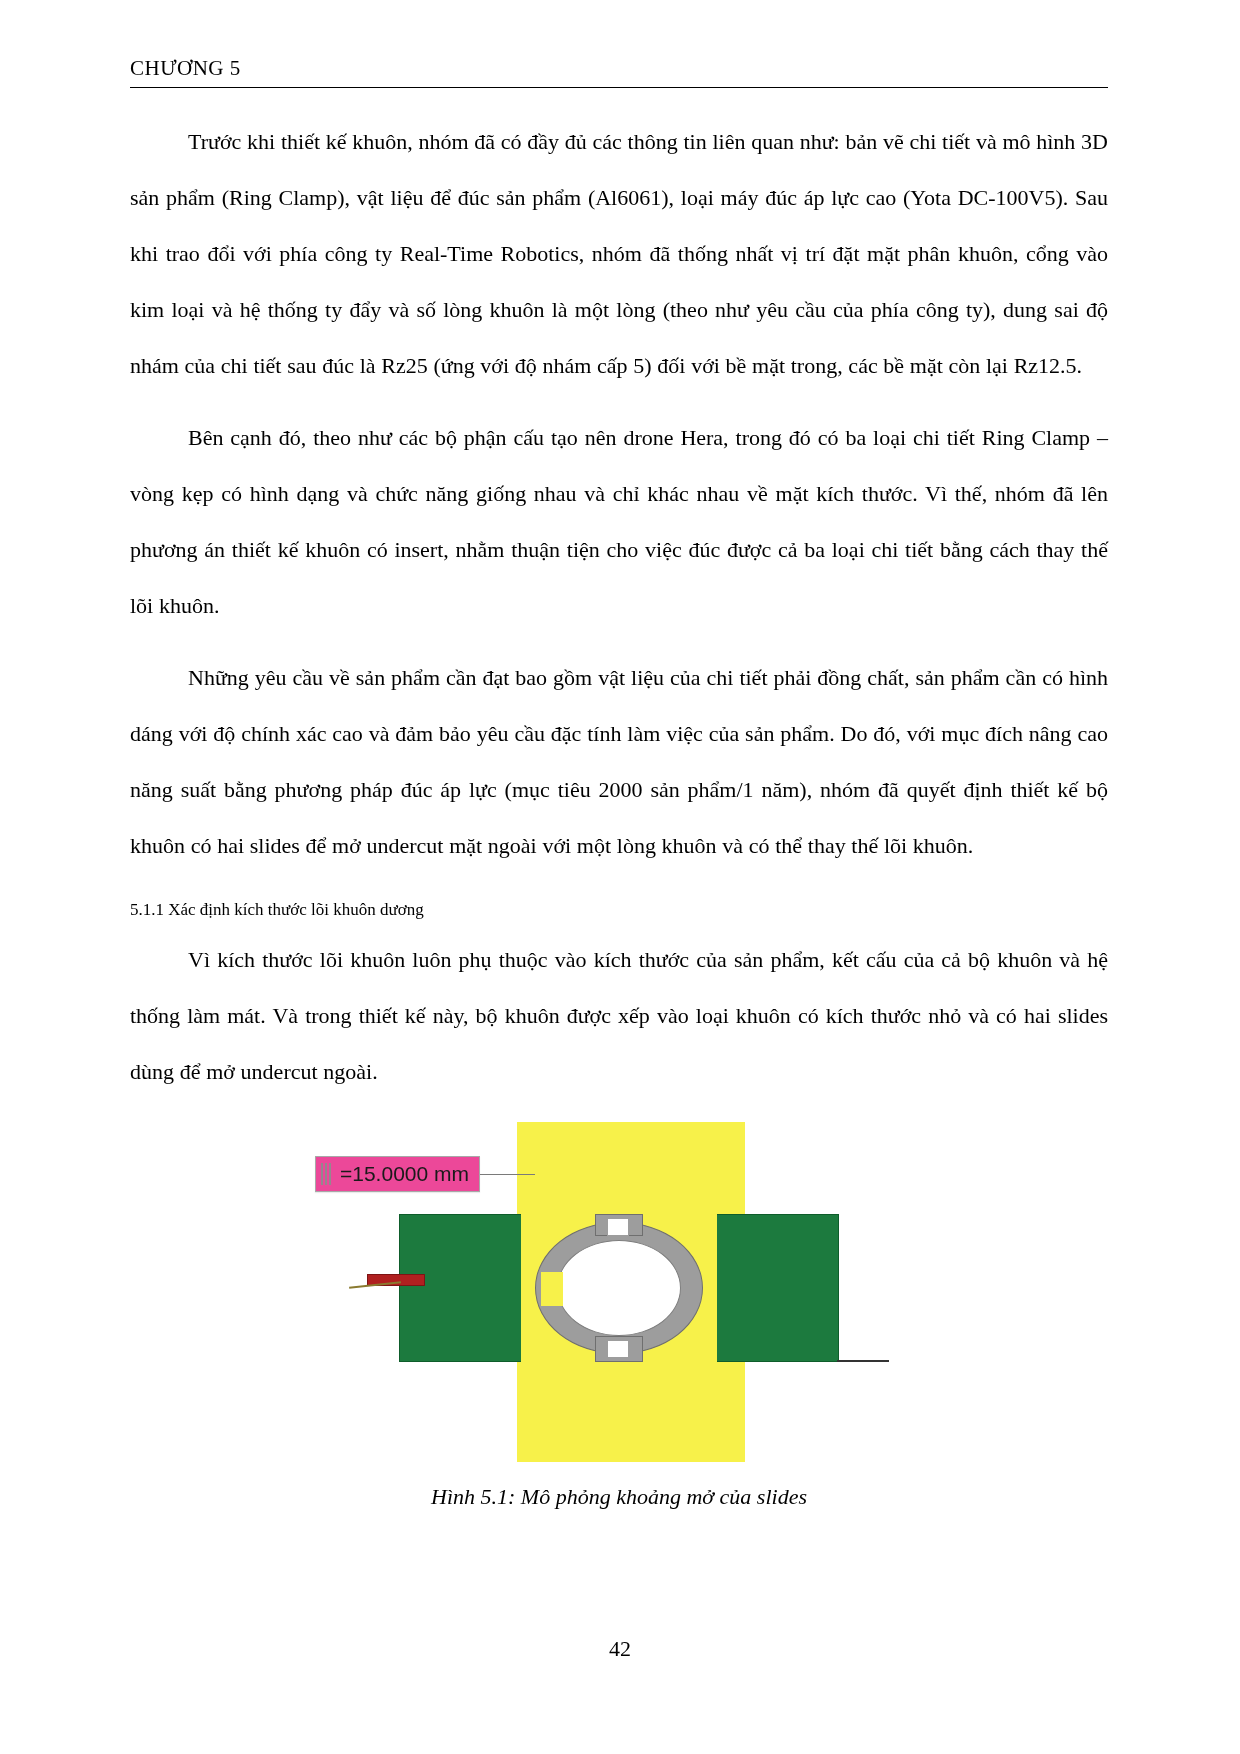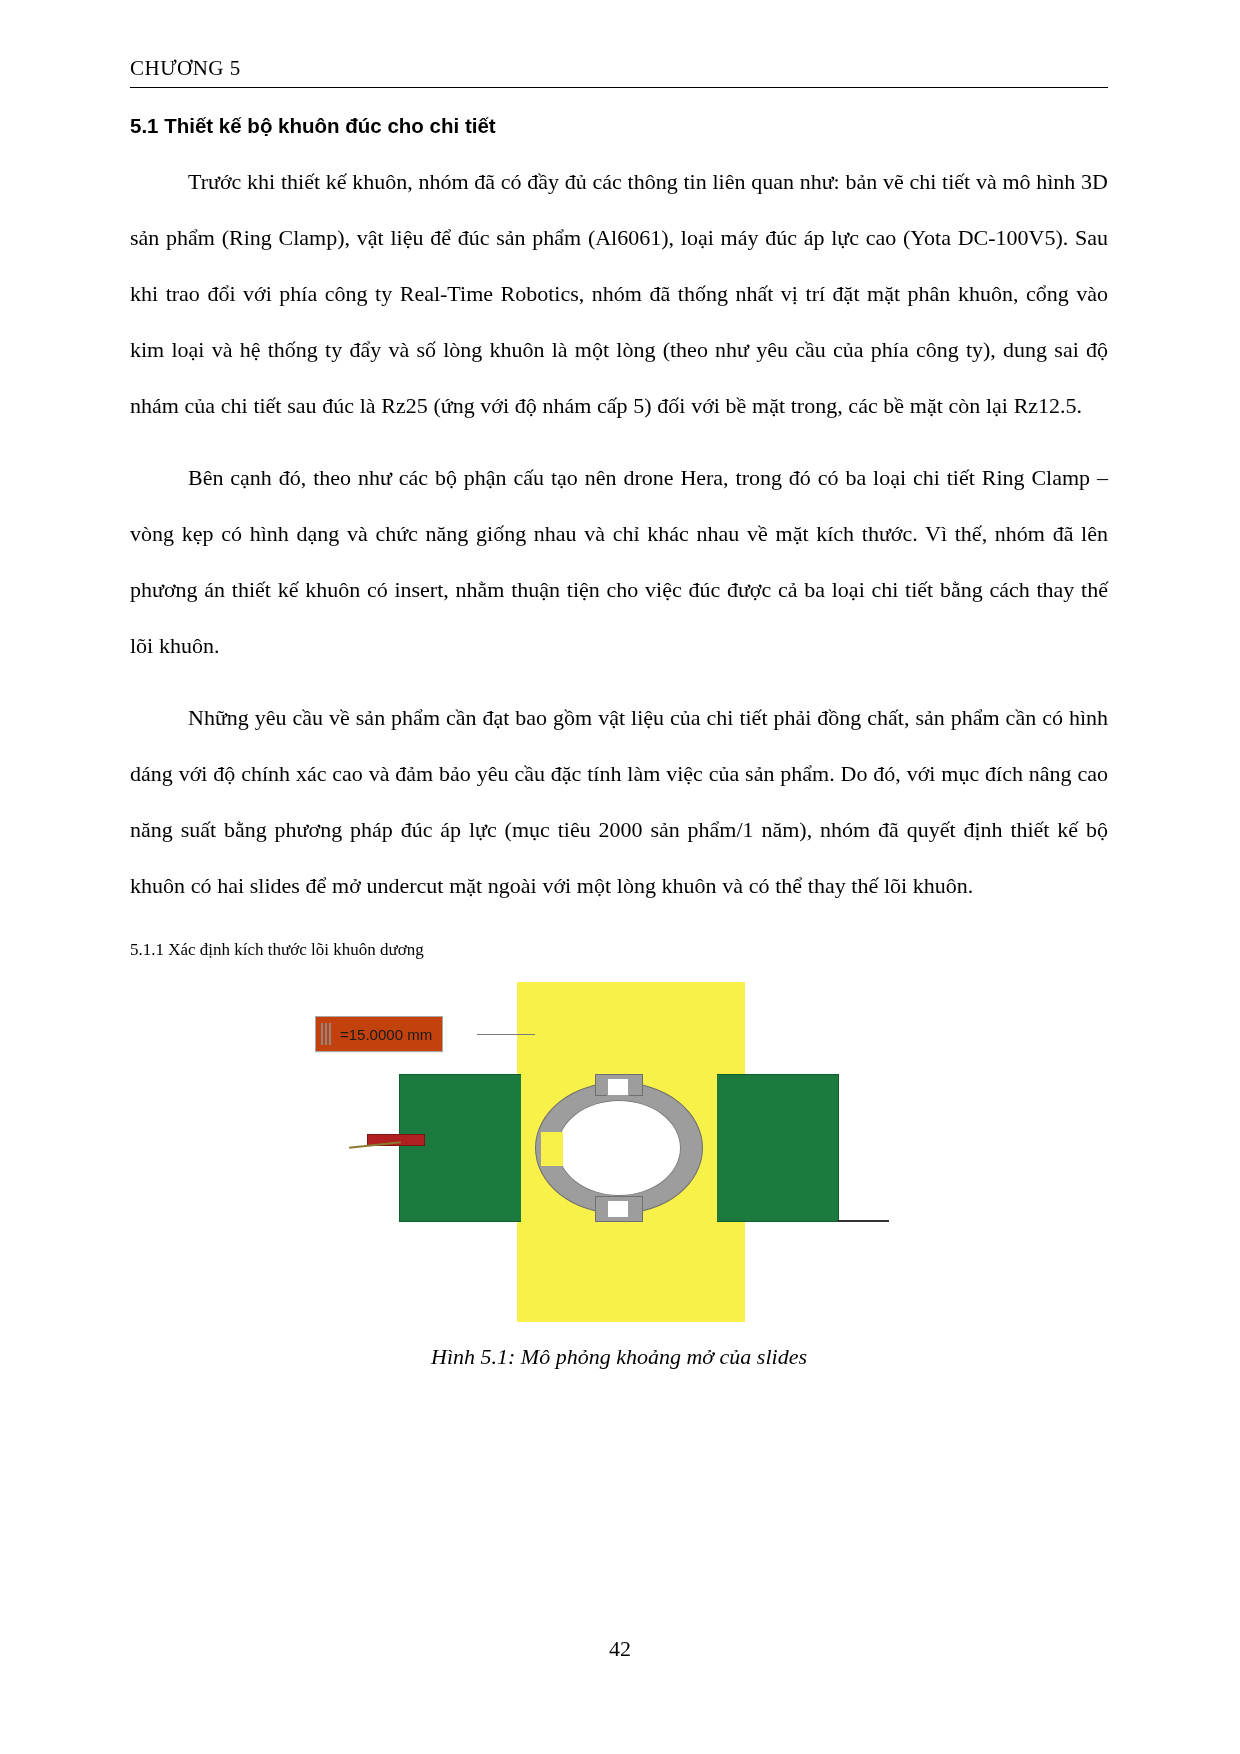--- a/index.html
+++ b/index.html
@@ -200,26 +200,26 @@
     height: 2px;
     background: #333;
   }
   
   .dim-box {
     position: absolute;
     left: 6px;
     top: 34px;
     display: flex;
     align-items: center;
-    background: #c2410c;
+    background: #ec4899;
     border: 1px solid #a8a8a8;
     height: 34px;
     padding: 0 10px 0 4px;
     font-family: "Liberation Sans", sans-serif;
-    font-size: 15px;
+    font-size: 21px;
     color: #1a1a1a;
     box-shadow: 0 1px 1px rgba(0,0,0,0.08);
   }
   .dim-grip {
     width: 12px;
     height: 22px;
     margin-right: 8px;
     background-image:
       radial-gradient(#8d8d8d 40%, transparent 41%),
       radial-gradient(#8d8d8d 40%, transparent 41%);
@@ -254,28 +254,28 @@
 </head>
 <body>
 
 <div class="page">
   <div class="content">
 
     <div class="runhead">CHƯƠNG 5</div>
     <div class="rule"></div>
 
 
-    <h2 class="section">5.1 Thiết kế bộ khuôn đúc cho chi tiết</h2>
 
     <p class="body">Trước khi thiết kế khuôn, nhóm đã có đầy đủ các thông tin liên quan như: bản vẽ chi tiết và mô hình 3D sản phẩm (Ring Clamp), vật liệu để đúc sản phẩm (Al6061), loại máy đúc áp lực cao (Yota DC-100V5). Sau khi trao đổi với phía công ty Real-Time Robotics, nhóm đã thống nhất vị trí đặt mặt phân khuôn, cổng vào kim loại và hệ thống ty đẩy và số lòng khuôn là một lòng (theo như yêu cầu của phía công ty), dung sai độ nhám của chi tiết sau đúc là Rz25 (ứng với độ nhám cấp 5) đối với bề mặt trong, các bề mặt còn lại Rz12.5.</p>
     <p class="body">Bên cạnh đó, theo như các bộ phận cấu tạo nên drone Hera, trong đó có ba loại chi tiết Ring Clamp – vòng kẹp có hình dạng và chức năng giống nhau và chỉ khác nhau về mặt kích thước. Vì thế, nhóm đã lên phương án thiết kế khuôn có insert, nhằm thuận tiện cho việc đúc được cả ba loại chi tiết bằng cách thay thế lõi khuôn.</p>
     <p class="body">Những yêu cầu về sản phẩm cần đạt bao gồm vật liệu của chi tiết phải đồng chất, sản phẩm cần có hình dáng với độ chính xác cao và đảm bảo yêu cầu đặc tính làm việc của sản phẩm. Do đó, với mục đích nâng cao năng suất bằng phương pháp đúc áp lực (mục tiêu 2000 sản phẩm/1 năm), nhóm đã quyết định thiết kế bộ khuôn có hai slides để mở undercut mặt ngoài với một lòng khuôn và có thể thay thế lõi khuôn.</p>
 
     <h3 class="subsection">5.1.1 Xác định kích thước lõi khuôn dương</h3>
 
+    <p class="body">Vì kích thước lõi khuôn luôn phụ thuộc vào kích thước của sản phẩm, kết cấu của cả bộ khuôn và hệ thống làm mát. Và trong thiết kế này, bộ khuôn được xếp vào loại khuôn có kích thước nhỏ và có hai slides dùng để mở undercut ngoài.</p>
 
     <div class="figure-wrap">
       <div class="figure">
         <div class="plate-yellow"></div>
         <div class="plate-green"></div>
         <div class="insert-gray"></div>
         <div class="ring-outer"></div>
         <div class="ring-inner"></div>
         <div class="tab-top"></div>
         <div class="tab-bottom"></div>

